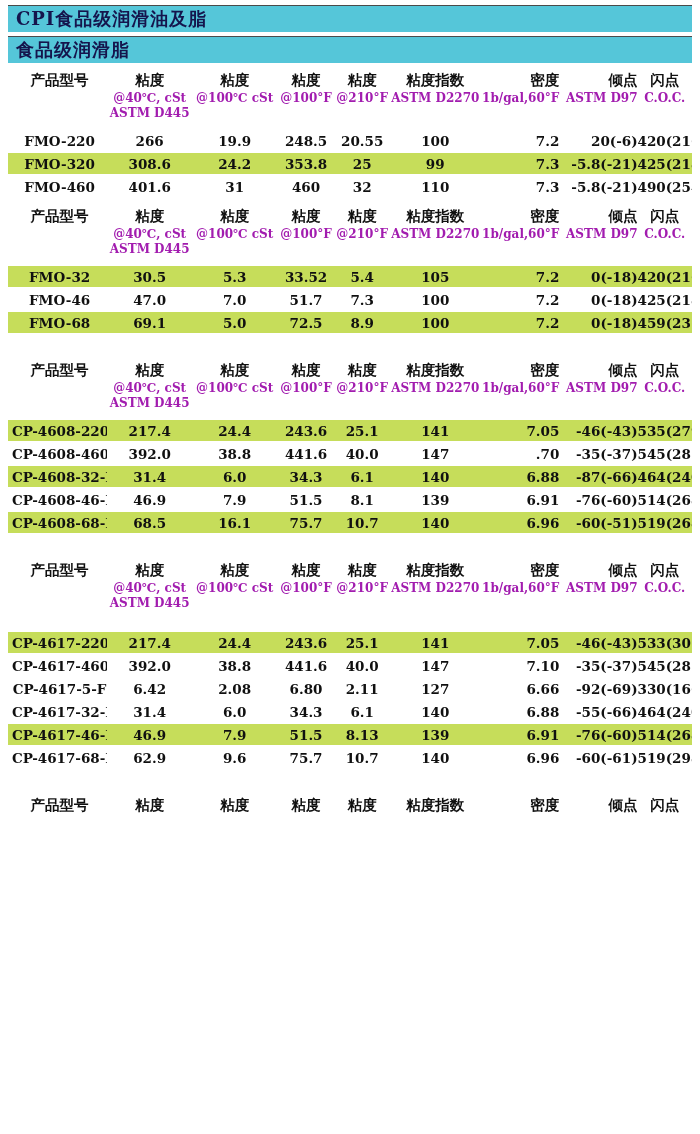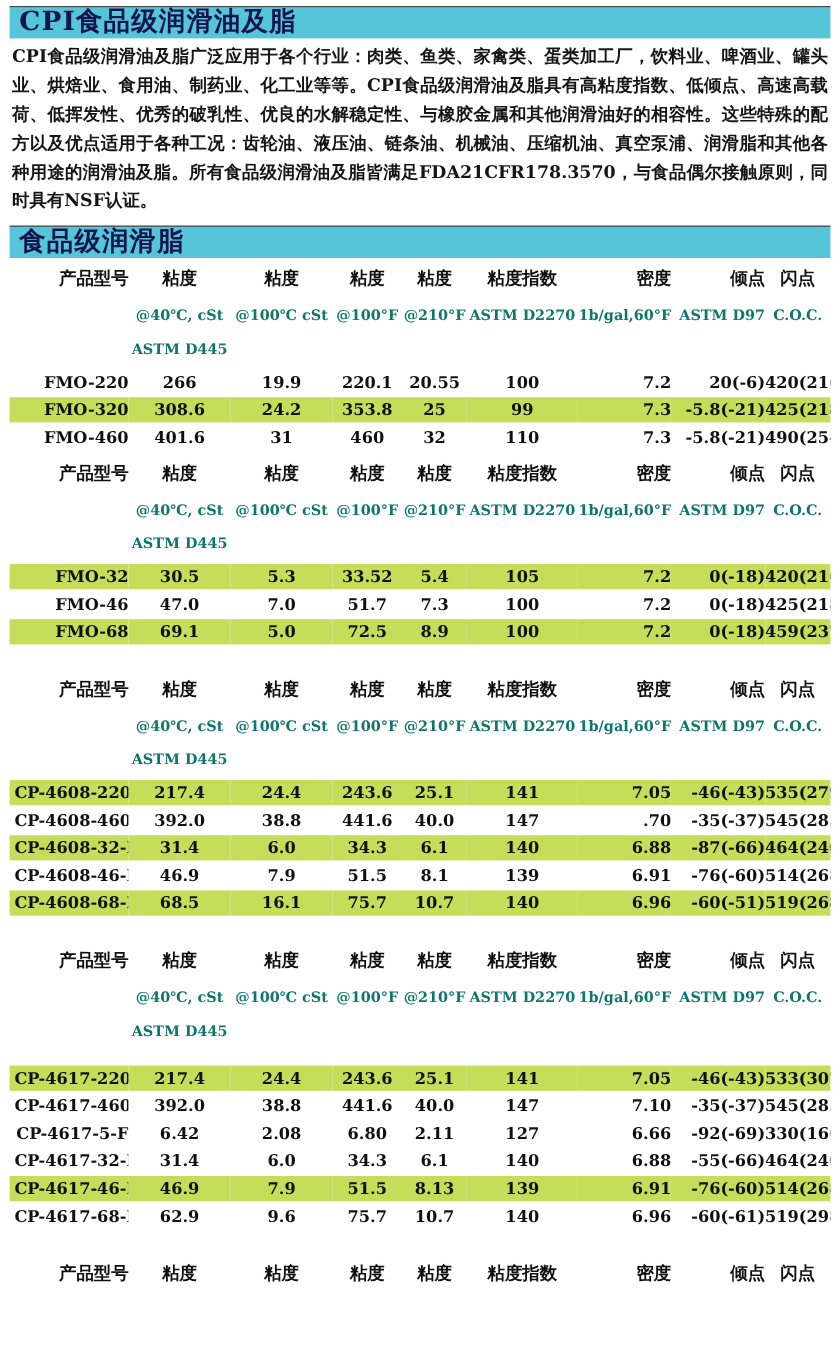--- a/index.html
+++ b/index.html
@@ -11,21 +11,21 @@
   .page {
     width: 700px;
     min-height: 1134px;
     box-sizing: border-box;
     padding: 3px 8px 10px 8px;
     background: #ffffff;
   }
   .section-header {
     background: var(--header-bg, #55c6d9);
     color: var(--title-color, #15154d);
-    font-size: 22px;
+    font-size: 18px;
     font-weight: bold;
     line-height: 23px;
     padding: 1px 8px 2px 8px;
     margin: 2px 0 4px 0;
     letter-spacing: 1px;
     border-top: 1px solid #4a4a4a;
   }
   .para {
     font-size: 14.5px;
     font-weight: bold;
@@ -45,32 +45,32 @@
     font-weight: bold;
   }
   table.spec th {
     vertical-align: top;
     text-align: center;
     padding: 2px 0 8px 0;
     font-weight: bold;
   }
   .gap-lg table.spec th { padding-bottom: 20px; }
   .h-main { font-size: 14.5px; color: #101010; }
-  .h-sub  { font-size: 12px; color: #0f766e; margin-top: 14px; }
+  .h-sub  { font-size: 12px; color: #a21caf; margin-top: 1px; }
   table.spec td {
     text-align: center;
     font-size: 13.5px;
     padding: 2px 0;
     height: 17px;
     color: #101010;
     white-space: nowrap;
     overflow: hidden;
   }
   table.spec th.model-col, table.spec td.model-col {
-    text-align: right;
+    text-align: center;
     padding-left: 4px;
   }
   tr.hl td { background: var(--hl-color, #c6dd5a); }
   
   table.spec th:nth-child(1), table.spec td:nth-child(1) { width: 14%; }
   table.spec th:nth-child(2), table.spec td:nth-child(2) { width: 12.5%; }
   table.spec th:nth-child(3), table.spec td:nth-child(3) { width: 12.5%; }
   table.spec th:nth-child(4), table.spec td:nth-child(4) { width: 8.5%; }
   table.spec th:nth-child(5), table.spec td:nth-child(5) { width: 8%; }
   table.spec th:nth-child(6), table.spec td:nth-child(6) { width: 13.5%; }
@@ -80,21 +80,20 @@
 </style>
 </head>
 <body>
 
 <div class="page">
 
   <div class="section-header">
     <span>CPI食品级润滑油及脂</span>
   </div>
 
-  <p class="para">CPI食品级润滑油及脂广泛应用于各个行业：肉类、鱼类、家禽类、蛋类加工厂，饮料业、啤酒业、罐头业、烘焙业、食用油、制药业、化工业等等。CPI食品级润滑油及脂具有高粘度指数、低倾点、高速高载荷、低挥发性、优秀的破乳性、优良的水解稳定性、与橡胶金属和其他润滑油好的相容性。这些特殊的配方以及优点适用于各种工况：齿轮油、液压油、链条油、机械油、压缩机油、真空泵浦、润滑脂和其他各种用途的润滑油及脂。所有食品级润滑油及脂皆满足FDA21CFR178.3570，与食品偶尔接触原则，同时具有NSF认证。</p>
 
   <div class="section-header">
     <span>食品级润滑脂</span>
   </div>
 
 
   <div class="spec-table">
       <table class="spec">
         <thead>
           <tr>
@@ -134,21 +133,21 @@
               <div class="h-main">闪点</div>
               <div class="h-sub">C.O.C.</div>
             </th>
           </tr>
         </thead>
         <tbody>
           <tr>
             <td class="model-col">FMO-220</td>
             <td>266</td>
             <td>19.9</td>
-            <td>220.1</td>
+            <td>248.5</td>
             <td>20.55</td>
             <td>100</td>
             <td>7.2</td>
             <td>20(-6)</td>
             <td>420(216)</td>
           </tr>
           <tr class="hl">
             <td class="model-col">FMO-320</td>
             <td>308.6</td>
             <td>24.2</td>

